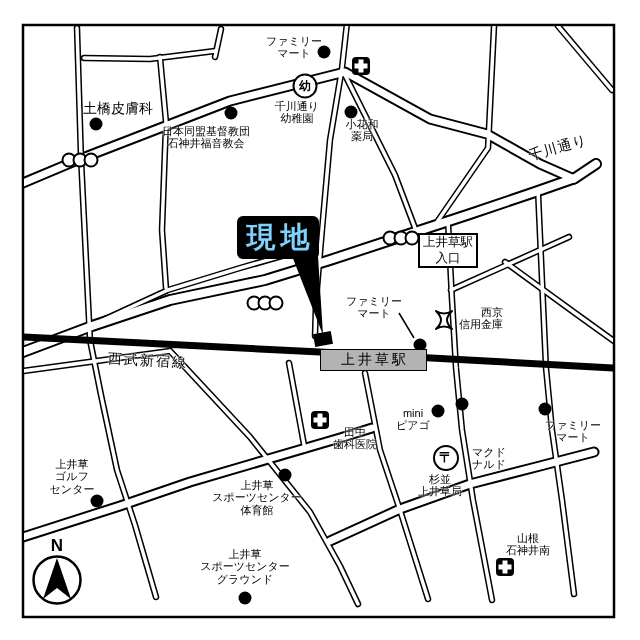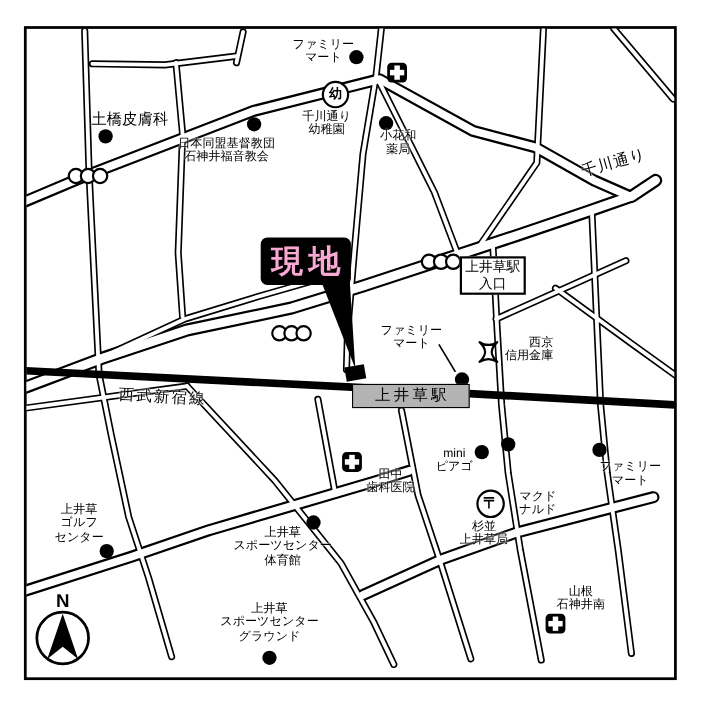--- a/index.html
+++ b/index.html
@@ -9,21 +9,21 @@
   .lbl{position:absolute;transform:translate(-50%,-50%);text-align:center;
        font-size:11px;line-height:1.12;white-space:pre-line;color:#000;
        text-shadow:0 0 2px #fff,0 0 2px #fff;}
   .lbl.big{font-size:14px;}
   .badge{position:absolute;transform:translate(-50%,-50%);display:flex;align-items:center;
          justify-content:center;background:#fff;border:2px solid #000;border-radius:50%;
          text-align:center;}
   .badge.kid{width:21px;height:21px;font-size:12px;font-weight:bold;}
   .badge.post{width:22px;height:22px;font-size:14px;font-weight:bold;}
   #genchi-box{position:absolute;left:237px;top:216px;width:82px;height:43px;background:#000;
-         border-radius:6px;color:#f9a8d4;display:flex;align-items:center;justify-content:center;
+         border-radius:6px;color:#7dd3fc;display:flex;align-items:center;justify-content:center;
          font-size:29px;font-weight:bold;letter-spacing:5px;text-indent:5px;text-shadow:none;}
   #entrance-box{position:absolute;left:418px;top:233px;width:60px;height:35px;background:#fff;
          border:2px solid #000;box-sizing:border-box;display:flex;align-items:center;justify-content:center;
          font-size:12.5px;line-height:1.25;text-align:center;white-space:pre-line;}
   #station-box{position:absolute;left:320px;top:349px;width:107px;height:22px;background:#b3b3b3;
          border:1.5px solid #000;box-sizing:border-box;display:flex;align-items:center;justify-content:center;
          font-size:14px;letter-spacing:3px;text-indent:3px;white-space:nowrap;}
   .rot-senkawa{transform:translate(-50%,-50%) rotate(-16deg);letter-spacing:1px;}
   .rot-seibu{transform:translate(-50%,-50%) rotate(3deg);letter-spacing:2px;}
   .north{font-size:17px;font-weight:bold;}

